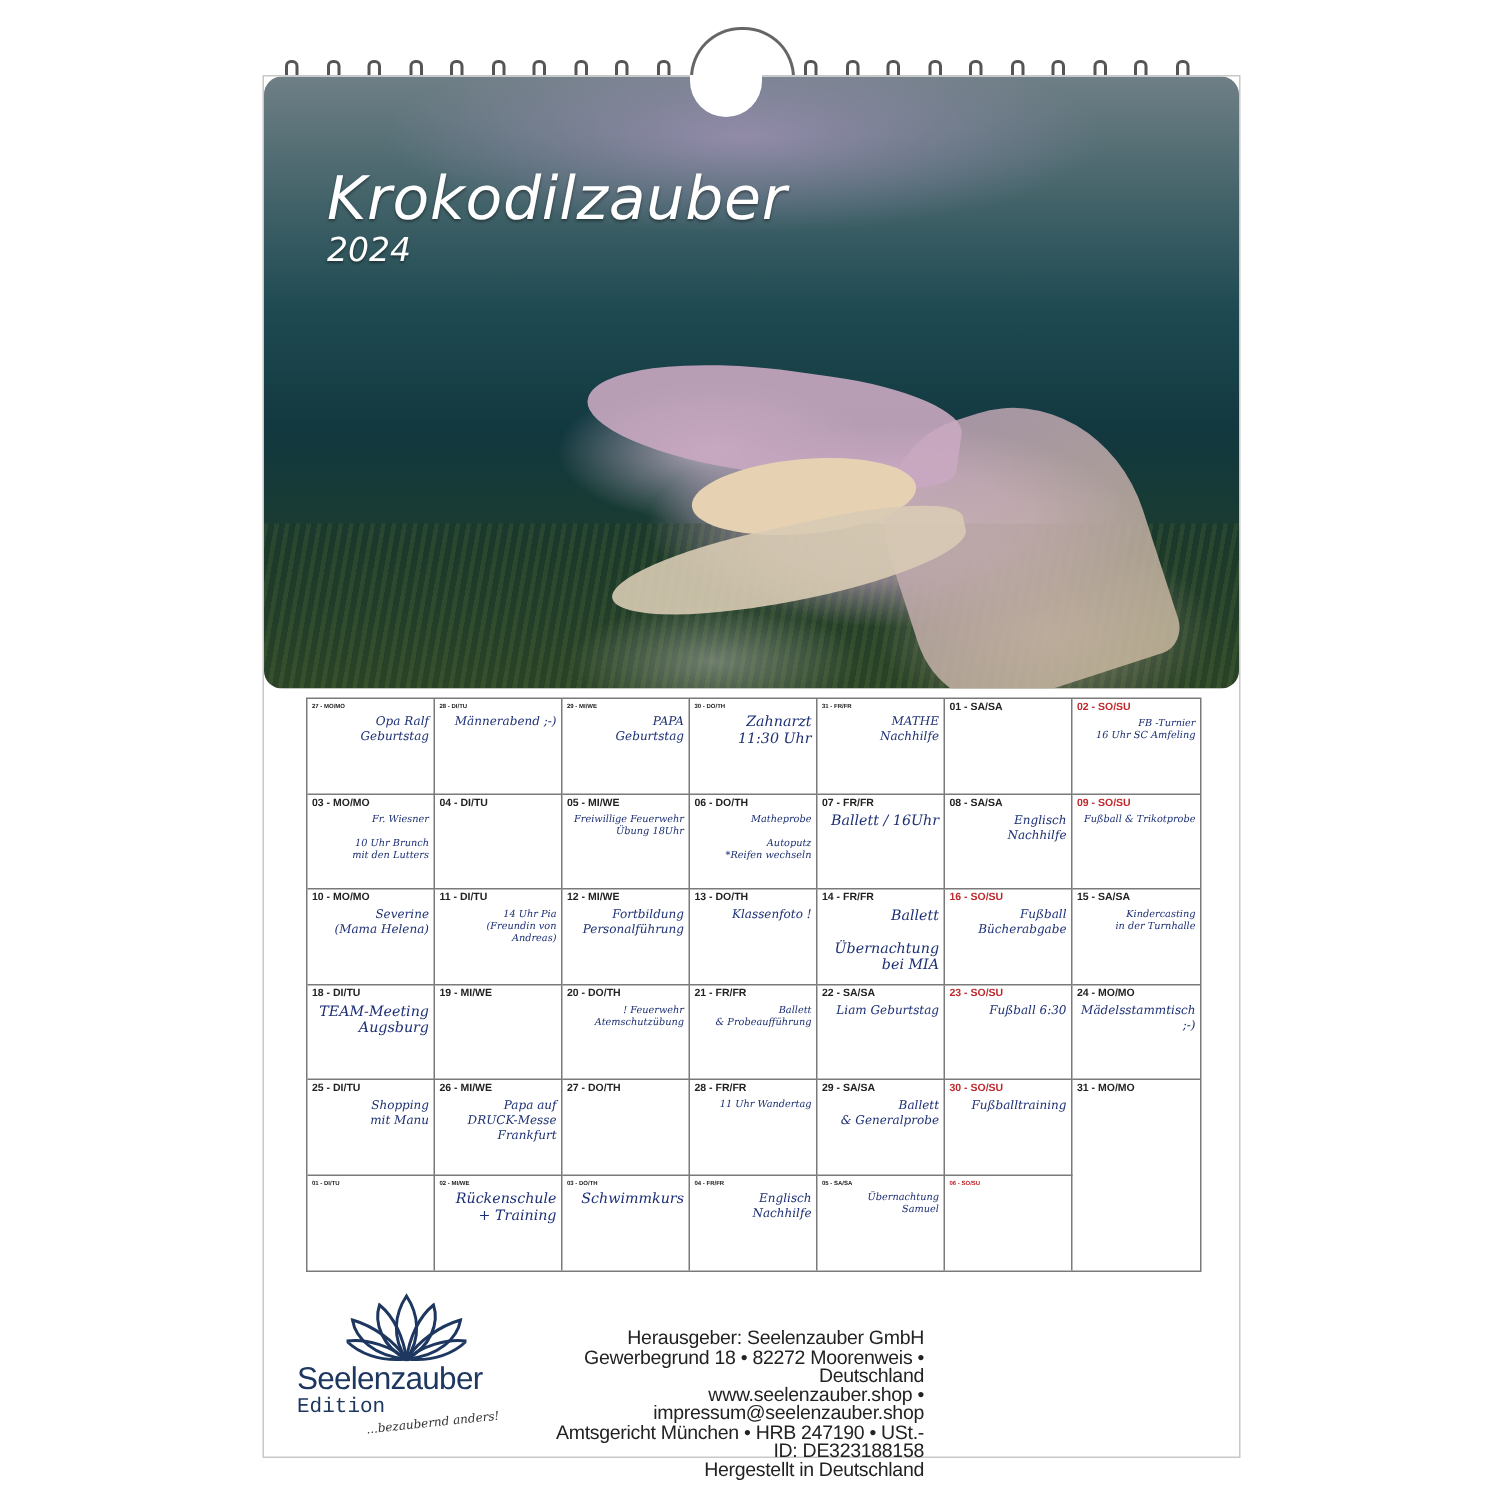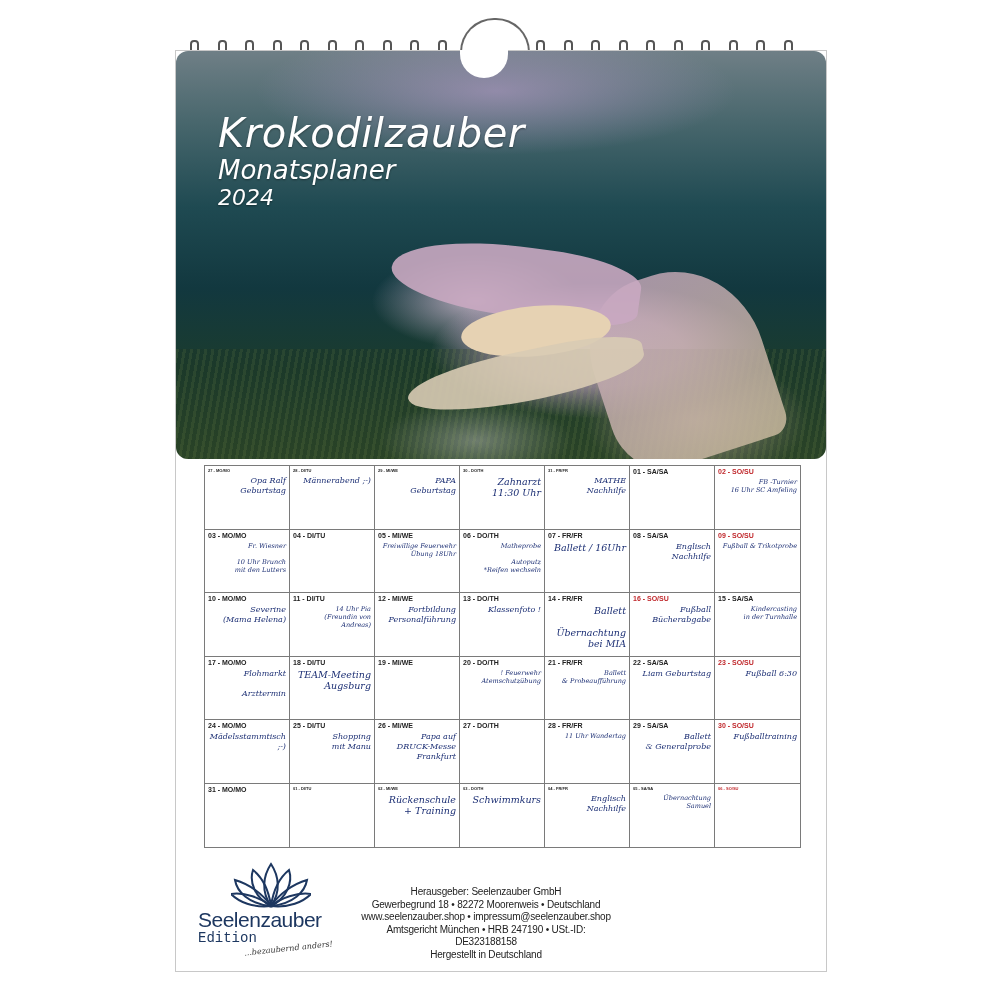--- a/index.html
+++ b/index.html
@@ -52,21 +52,21 @@
   .note.sm { font-size:6.5px; line-height:8px; }
   .note.center { text-align:right; }
 
   
   .footer { position:absolute; left:0; top:805px; width:650px; height:115px; }
   .logo { position:absolute; left:20px; top:6px; width:150px; height:104px; }
   .lotus { position:absolute; left:35px; top:0; width:80px; height:46px; }
   .brand { position:absolute; left:2px; top:46px; font-family:Liberation Sans, sans-serif; font-size:21px; color:#1d3760; letter-spacing:-0.5px; }
   .edition { position:absolute; left:2px; top:68px; font-family:Liberation Mono, monospace; font-size:14px; color:#1d3760; }
   .slogan { position:absolute; left:48px; top:82px; font-family:"DejaVu Serif", serif; font-style:italic; font-size:8px; color:#333; transform:rotate(-6deg); }
-  .imprint { position:absolute; left:180px; top:30px; width:260px; text-align:center; font-family:"Liberation Sans", sans-serif; font-size:10px; line-height:12.5px; color:#222; letter-spacing:-0.2px; }
+  .imprint { position:absolute; left:180px; top:30px; width:260px; text-align:right; font-family:"Liberation Sans", sans-serif; font-size:13px; line-height:12.5px; color:#222; letter-spacing:-0.2px; }
 </style>
 </head>
 <body>
 
 <div class="binding" id="binding">
   <div class="wire" style="left:0;width:276px;"></div>
   <div class="wire" style="left:342px;width:286px;"></div>
   <div class="hanger"></div>
 <div class="ring" style="left: 4px;"></div>
     <div class="ring" style="left: 31.5px;"></div>
@@ -92,21 +92,20 @@
 
 <div class="page">
   <div class="photo" aria-label="underwater crocodile with open jaws">
     <div class="seagrass"></div>
     <div class="croc-body"></div>
     <div class="croc-jaw-top"></div>
     <div class="croc-mouth"></div>
     <div class="croc-jaw-bottom"></div>
     <div class="title-block">
       <div class="title-main">Krokodilzauber</div>
-      <div class="title-sub">Monatsplaner</div>
       <div class="title-year">2024</div>
     </div>
   </div>
   <div class="hole" style="left:284px;top:-1px;"></div>
 
   <div class="grid" id="grid">
       <div class="cell">
         <span class="day-label small">27 - MO/MO</span>
         <div class="note center">Opa Ralf
 Geburtstag</div>
@@ -203,26 +202,20 @@
       </div>
       <div class="cell">
         <span class="day-label sun">16 - SO/SU</span>
         <div class="note center">Fußball
 Bücherabgabe</div>
       </div>
       <div class="cell">
         <span class="day-label">15 - SA/SA</span>
         <div class="note center sm">Kindercasting
 in der Turnhalle</div>
-      </div>
-      <div class="cell">
-        <span class="day-label">17 - MO/MO</span>
-        <div class="note center">Flohmarkt
-
-Arzttermin</div>
       </div>
       <div class="cell">
         <span class="day-label">18 - DI/TU</span>
         <div class="note center lg">TEAM-Meeting
 Augsburg</div>
       </div>
       <div class="cell">
         <span class="day-label">19 - MI/WE</span>
         <div class="note center"></div>
       </div>

